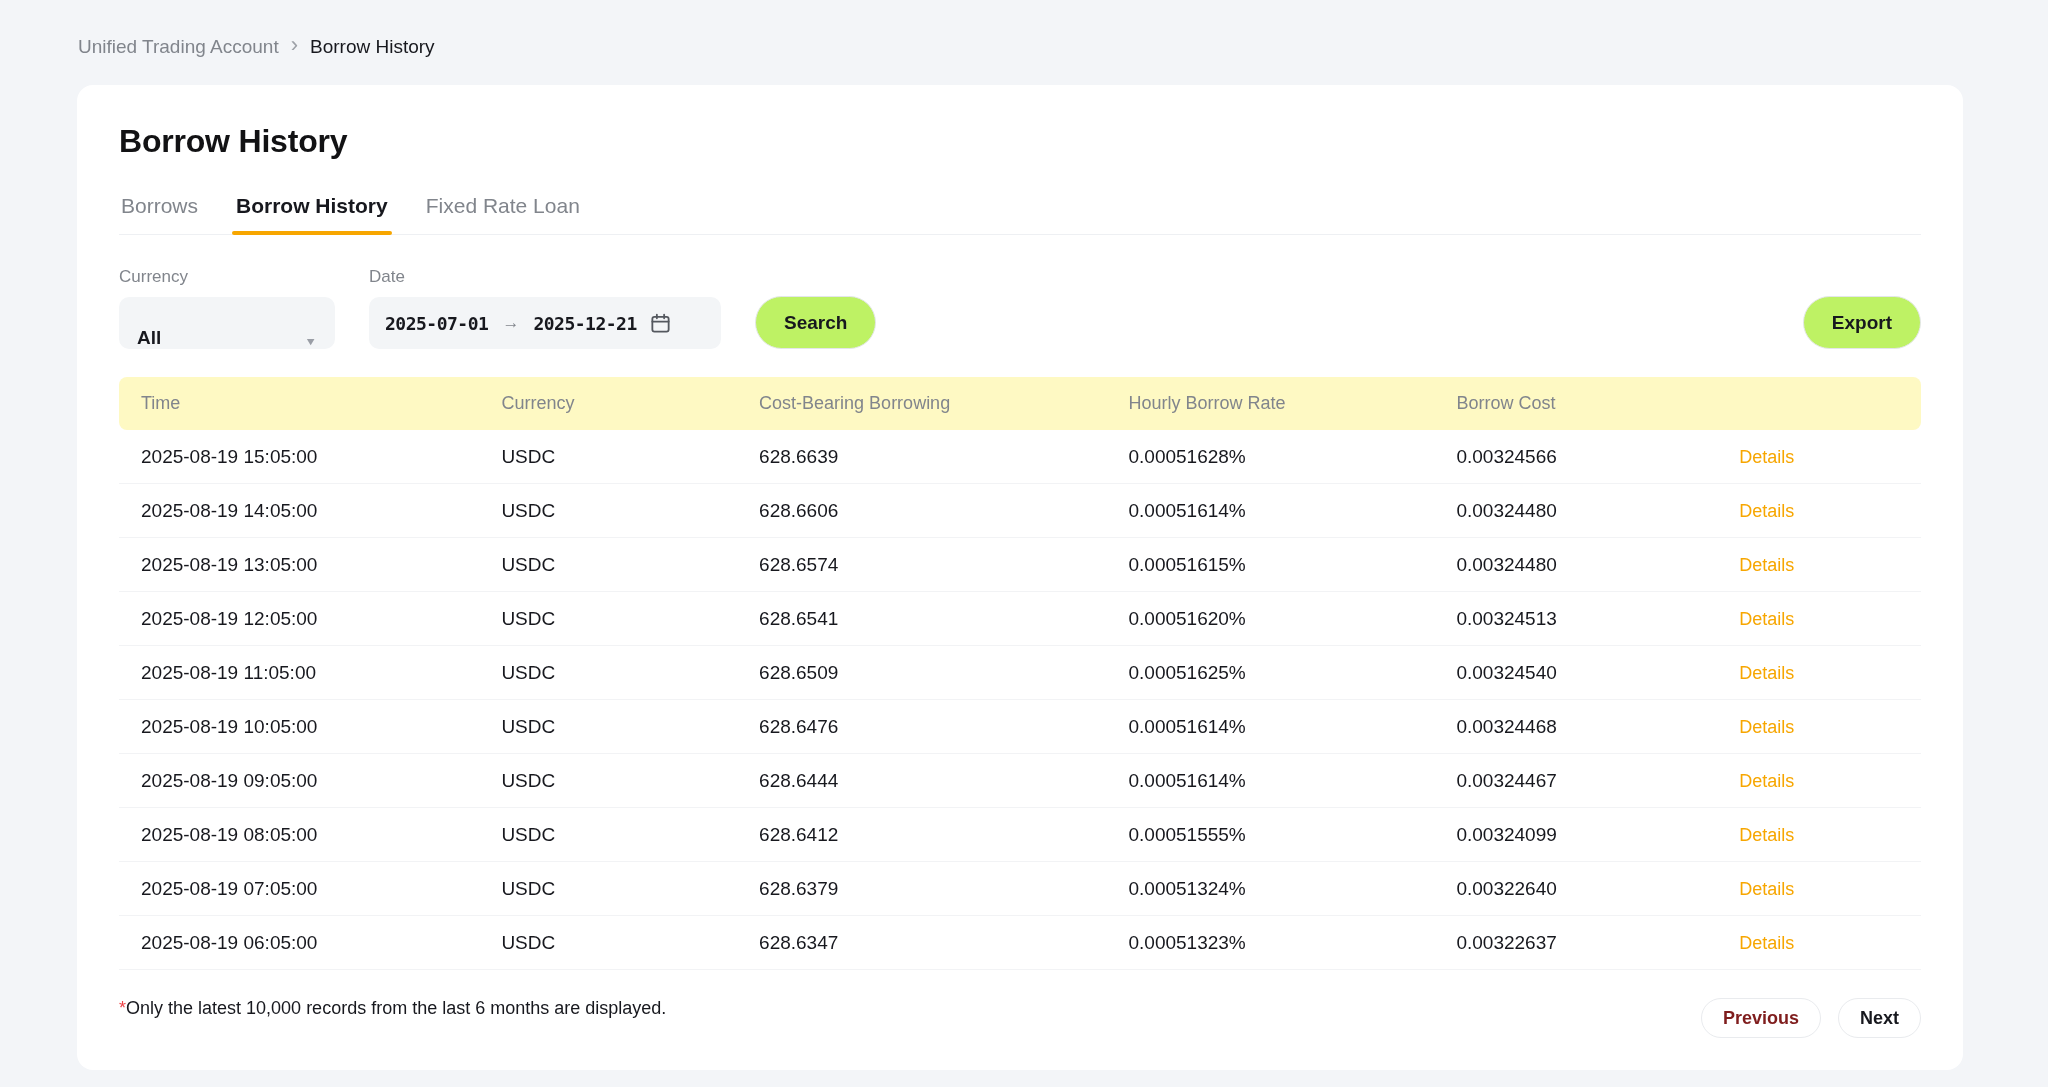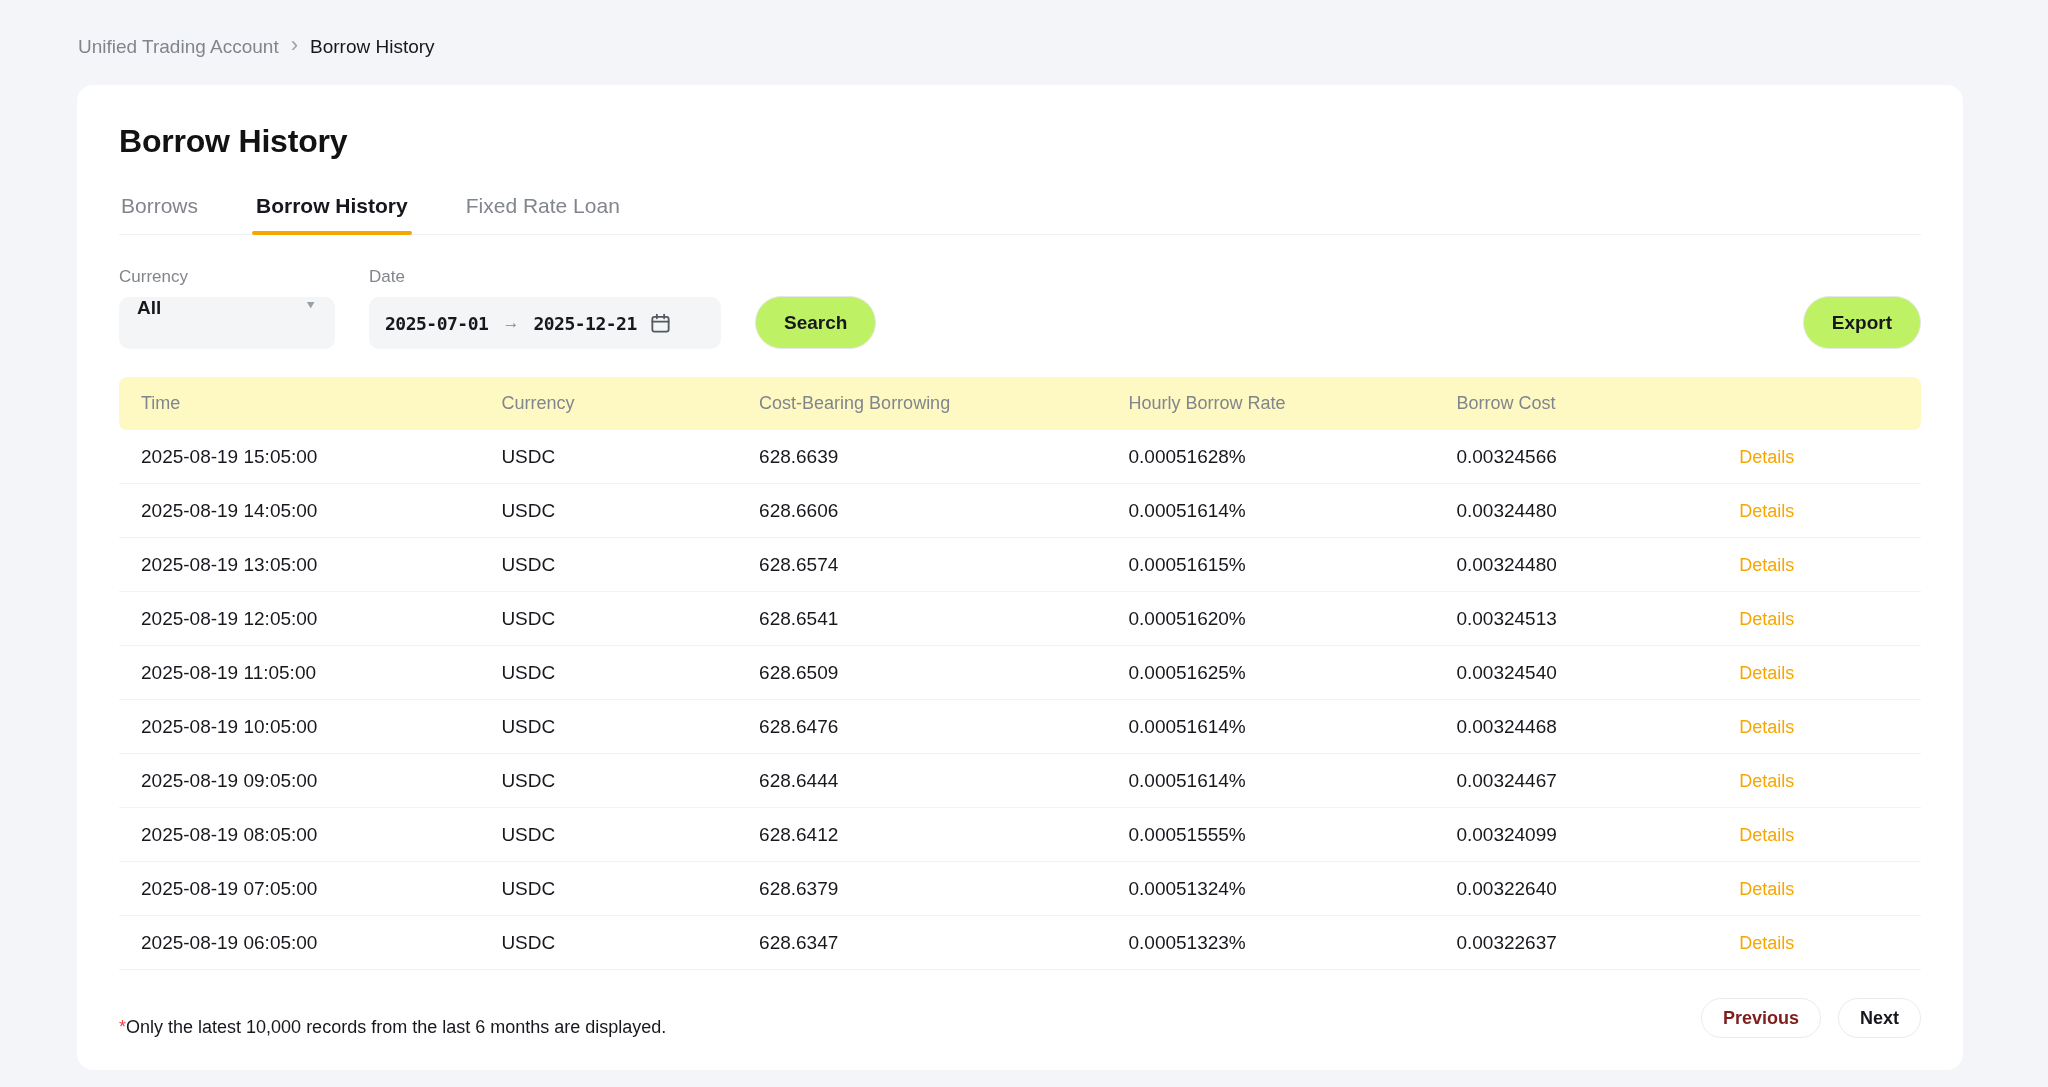--- a/index.html
+++ b/index.html
@@ -33,21 +33,21 @@
     font-size: 32px;
     font-weight: 700;
     color: #121214;
     letter-spacing: -0.2px;
   }
 
   
   .tabs {
     margin-top: 26px;
     display: flex;
-    gap: 54px;
+    gap: 34px;
     border-bottom: 1px solid #eef0f3;
   }
   .tab {
     position: relative;
     font-size: 21px;
     color: #81858c;
     font-weight: 500;
     padding: 8px 2px 16px 2px;
     cursor: pointer;
     white-space: nowrap;
@@ -71,21 +71,21 @@
   .filter-group { margin-right: 34px; }
   .filter-label {
     font-size: 17px;
     color: #81858c;
     margin-bottom: 10px;
   }
   .select-box {
     width: 216px; height: 52px;
     background: #f3f5f7;
     border-radius: 10px;
-    display: flex; align-items: flex-start;
+    display: flex; align-items: flex-end;
     padding: 0 18px;
     cursor: pointer;
   }
   .select-value { font-size: 19px; font-weight: 600; color: #17181e; flex: 1; }
   .select-caret { font-size: 13px; color: #9a9ea6; transform: scaleY(0.8); }
   .date-box {
     width: 352px; height: 52px;
     background: #f3f5f7;
     border-radius: 10px;
     display: flex; align-items: center; 
@@ -143,21 +143,21 @@
     color: #f7a600;
     font-size: 18px;
     font-weight: 500;
     cursor: pointer;
   }
 
   
   .card-footer {
     margin-top: 28px;
     display: flex;
-    align-items: flex-end;
+    align-items: flex-start;
   }
   .footnote { font-size: 18px; color: #17181e; }
   .footnote .asterisk { color: #ef454a; }
   .pagination { margin-left: auto; display: flex; gap: 17px; }
   .page-btn {
     height: 40px;
     border: 1px solid #e9ebee;
     background: #ffffff;
     border-radius: 20px;
     font-size: 18px;

